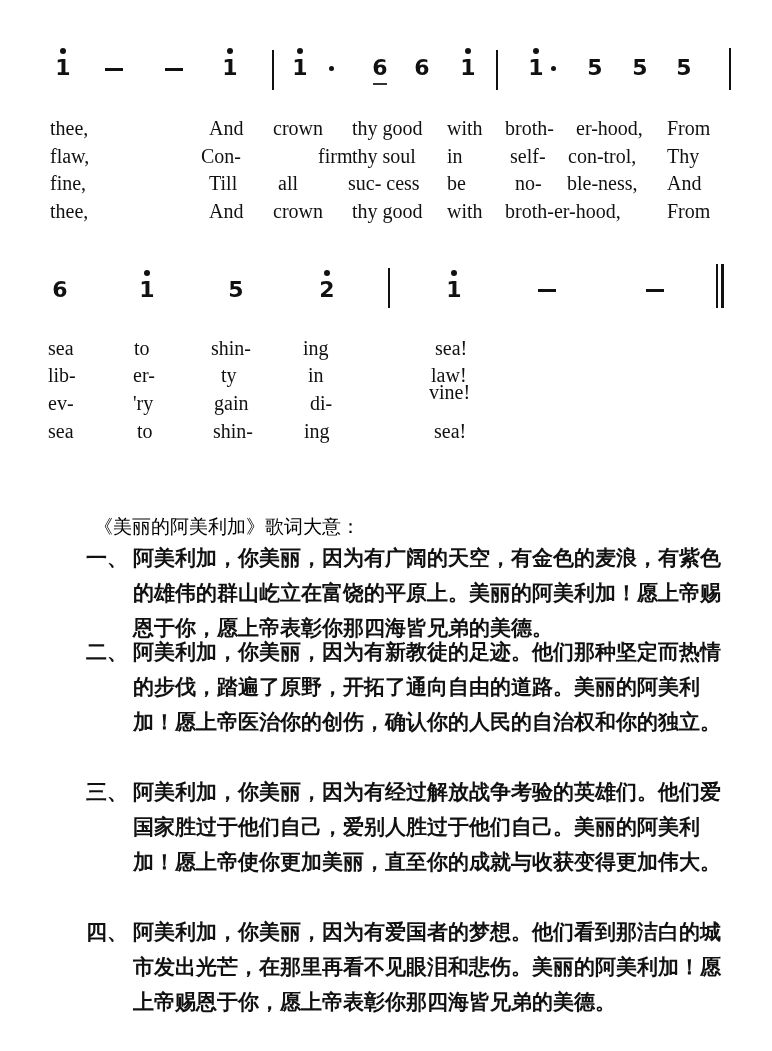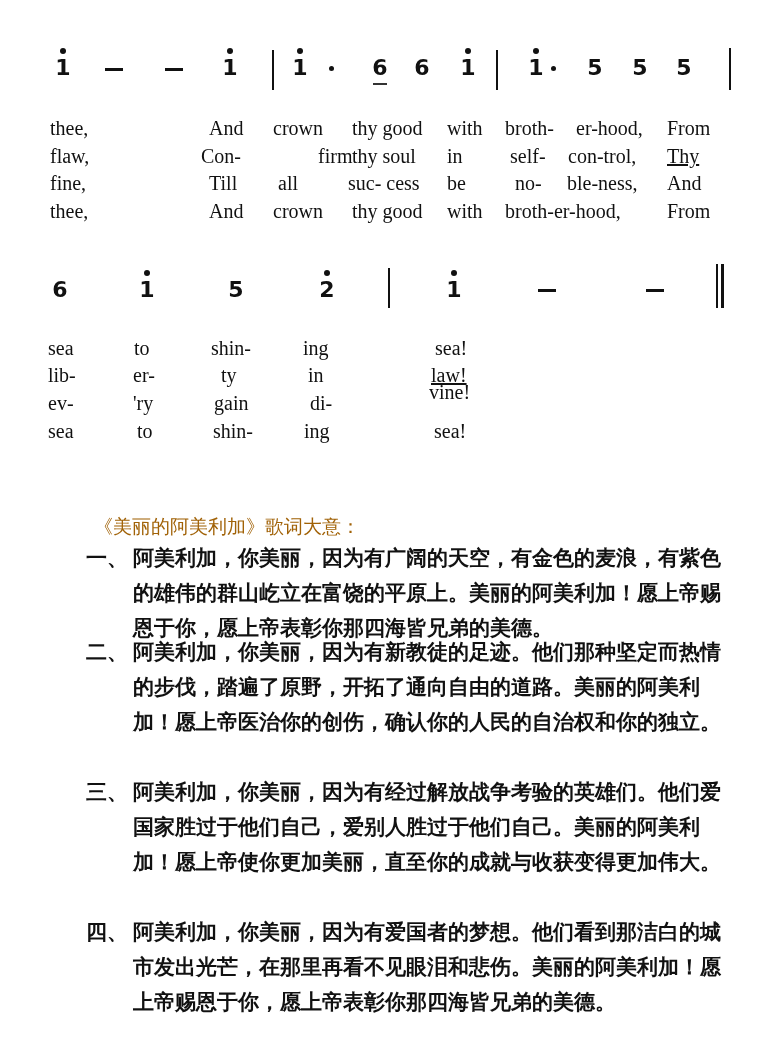--- a/index.html
+++ b/index.html
@@ -5,21 +5,21 @@
   html, body { margin:0; padding:0; background:#ffffff; }
   body { width:772px; height:1051px; position:relative; overflow:hidden; color:#111; font-family:"DejaVu Serif", serif; }
   .note { position:absolute; font-family:"DejaVu Sans", sans-serif; font-weight:bold; font-size:22px; line-height:24px; text-align:center; width:20px; color:#111; }
   .note.hi::before { content:""; position:absolute; left:50%; top:-8px; width:6px; height:6px; margin-left:-3px; border-radius:50%; background:#111; }
   .note.ul::after { content:""; position:absolute; left:3px; right:3px; bottom:-5px; height:2px; background:#333; }
   .dash { position:absolute; height:3px; width:18px; background:#111; }
   .dot { position:absolute; width:5px; height:5px; border-radius:50%; background:#111; }
   .bar { position:absolute; width:2px; background:#111; }
   .lyric { position:absolute; font-family:"Liberation Serif", serif; font-size:20px; line-height:28px; color:#111; white-space:pre; }
   .it { }
-  .cn { position:absolute; font-family:"DejaVu Sans", sans-serif; font-size:21px; line-height:36px; color:#a16207;text-align:center; }
+  .cn { position:absolute; font-family:"DejaVu Sans", sans-serif; font-size:21px; line-height:36px; color:#000000;text-align:center; }
   .cn-title { left:94px; top:508px; font-size:19px; }
   .para { position:absolute; left:86px; width:640px; font-family:"DejaVu Sans", sans-serif; font-size:21px; line-height:35px; font-weight:bold; color:#111; }
   .para .num { position:absolute; left:0; top:0; }
   .para .txt { display:block; padding-left:47px; }
 </style>
 </head>
 <body>
 
 <div>
   <span class="note hi" style="left:53px;top:56px;">1</span>
@@ -52,21 +52,21 @@
   <span class="lyric" style="left:576px;top:114px;">er-hood,</span>
   <span class="lyric" style="left:667px;top:114px;">From</span>
 
   <span class="lyric it" style="left:50px;top:142px;">flaw,</span>
   <span class="lyric" style="left:201px;top:142px;">Con-</span>
   <span class="lyric" style="left:273px;top:142px;margin-left:45px;">firm</span>
   <span class="lyric" style="left:352px;top:142px;">thy soul</span>
   <span class="lyric" style="left:447px;top:142px;">in</span>
   <span class="lyric" style="left:510px;top:142px;">self-</span>
   <span class="lyric" style="left:568px;top:142px;">con-trol,</span>
-  <span class="lyric" style="left:667px;top:142px;text-decoration:underline;">Thy</span>
+  <span class="lyric" style="left:667px;top:142px;">Thy</span>
 
   <span class="lyric" style="left:50px;top:169px;text-align:center;">fine,</span>
   <span class="lyric" style="left:209px;top:169px;">Till</span>
   <span class="lyric" style="left:278px;top:169px;">all</span>
   <span class="lyric" style="left:348px;top:169px;">suc- cess</span>
   <span class="lyric" style="left:447px;top:169px;">be</span>
   <span class="lyric" style="left:515px;top:169px;">no-</span>
   <span class="lyric" style="left:567px;top:169px;">ble-ness,</span>
   <span class="lyric" style="left:667px;top:169px;">And</span>
 
@@ -96,21 +96,21 @@
   <span class="lyric" style="left:48px;top:334px;">sea</span>
   <span class="lyric" style="left:134px;top:334px;">to</span>
   <span class="lyric" style="left:211px;top:334px;">shin-</span>
   <span class="lyric" style="left:303px;top:334px;">ing</span>
   <span class="lyric" style="left:435px;top:334px;">sea!</span>
 
   <span class="lyric" style="left:48px;top:361px;">lib-</span>
   <span class="lyric" style="left:133px;top:361px;">er-</span>
   <span class="lyric" style="left:221px;top:361px;">ty</span>
   <span class="lyric" style="left:308px;top:361px;">in</span>
-  <span class="lyric" style="left:431px;top:361px;text-decoration:underline;">law!</span>
+  <span class="lyric" style="left:431px;top:361px;">law!</span>
 
   <span class="lyric" style="left:48px;top:389px;">ev-</span>
   <span class="lyric it" style="left:133px;top:389px;">'ry</span>
   <span class="lyric it" style="left:214px;top:389px;">gain</span>
   <span class="lyric" style="left:310px;top:389px;">di-</span>
   <span class="lyric it" style="left:429px;top:378px;">vine!</span>
 
   <span class="lyric" style="left:48px;top:417px;">sea</span>
   <span class="lyric" style="left:137px;top:417px;">to</span>
   <span class="lyric" style="left:213px;top:417px;">shin-</span>

